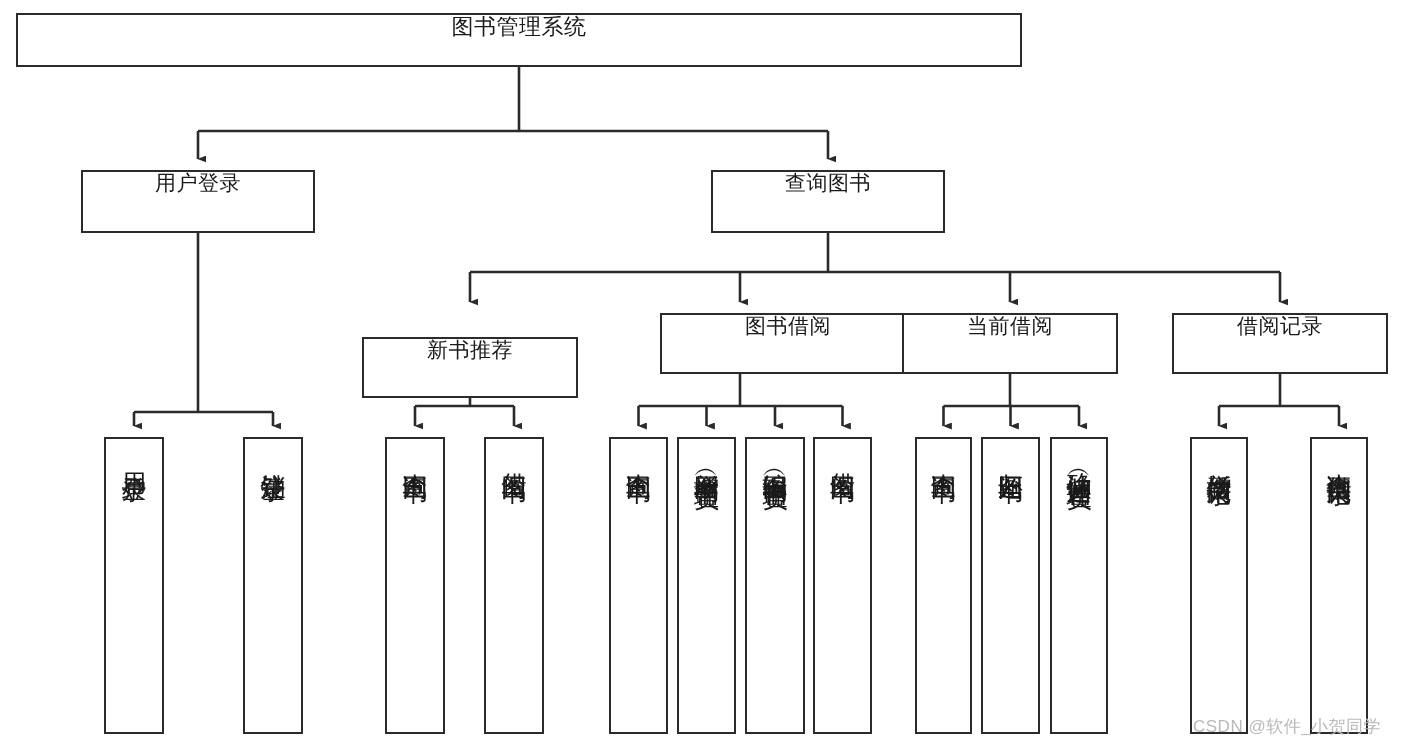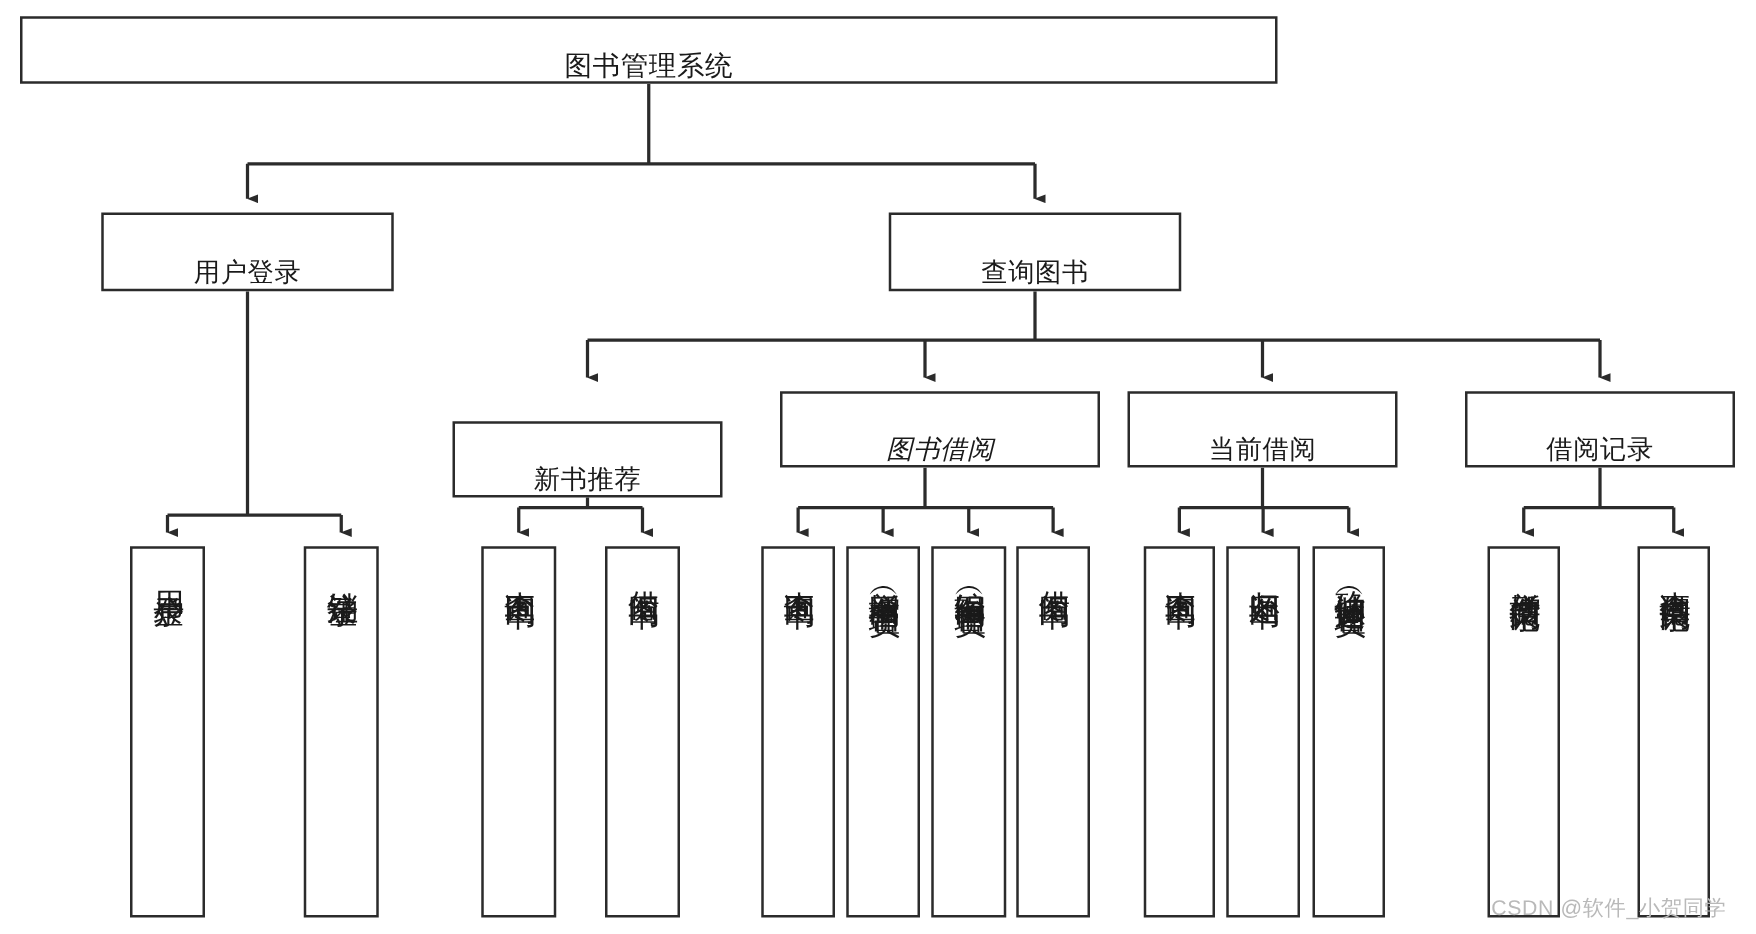--- a/index.html
+++ b/index.html
@@ -25,21 +25,21 @@
     width: 1405px;
     height: 747px;
     pointer-events: none;
   }
   .node {
     position: absolute;
     box-sizing: border-box;
     background: #ffffff;
     border: 2px solid #2b2b2b;
     display: flex;
-    align-items: flex-end;
+    align-items: flex-start;
     justify-content: center;
     overflow: hidden;
   }
   .node .label {
     color: #1a1a1a;
     line-height: 1.08;
     text-align: center;
     white-space: pre;
   }
   .node.horiz .label {
@@ -126,21 +126,21 @@
   </div>
 
   <div class="node horiz" style="left: 711px; top: 170px; width: 234px; height: 63px;">
     <span class="label">查询图书</span>
   </div>
 
   <div class="node horiz" style="left: 362px; top: 313px; width: 216px; height: 61px; margin-top: 24px;">
     <span class="label">新书推荐</span>
   </div>
 
-  <div class="node horiz" style="left: 624px; top: 313px; width: 256px; height: 61px; font-style: italic;">
+  <div class="node horiz" style="left: 660px; top: 313px; width: 256px; height: 61px;">
     <span class="label">图书借阅</span>
   </div>
 
   <div class="node horiz" style="left: 1172px; top: 313px; width: 216px; height: 61px;">
     <span class="label">借阅记录</span>
   </div>
 
   <div class="node horiz" style="left: 902px; top: 313px; width: 216px; height: 61px;">
     <span class="label">当前借阅</span>
   </div>

